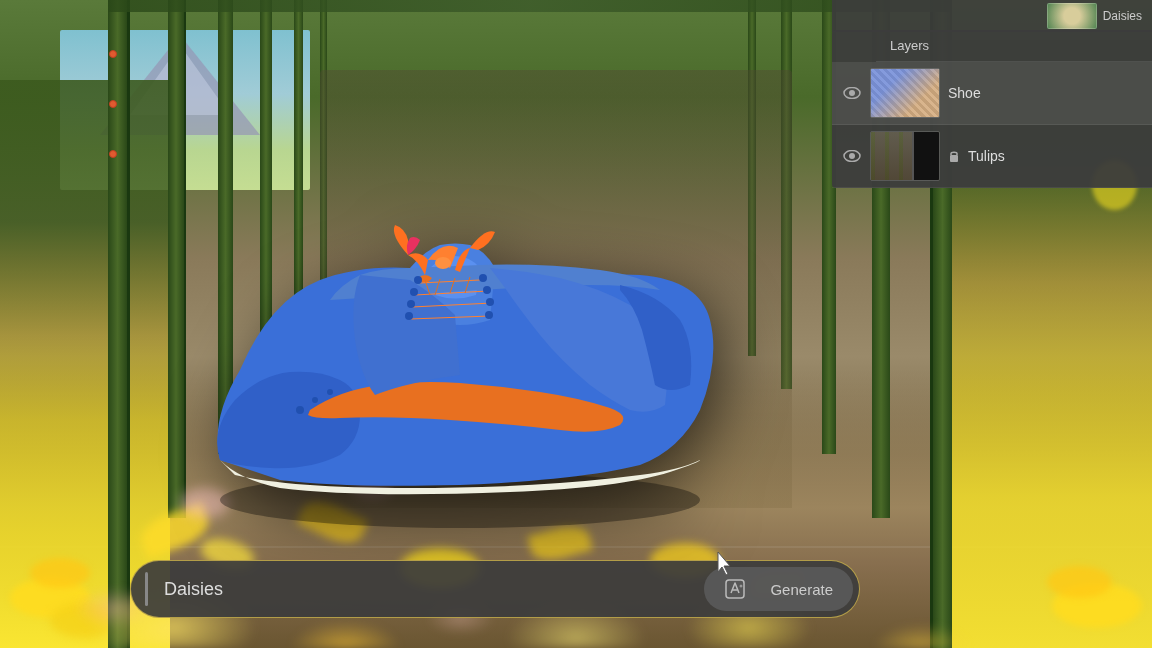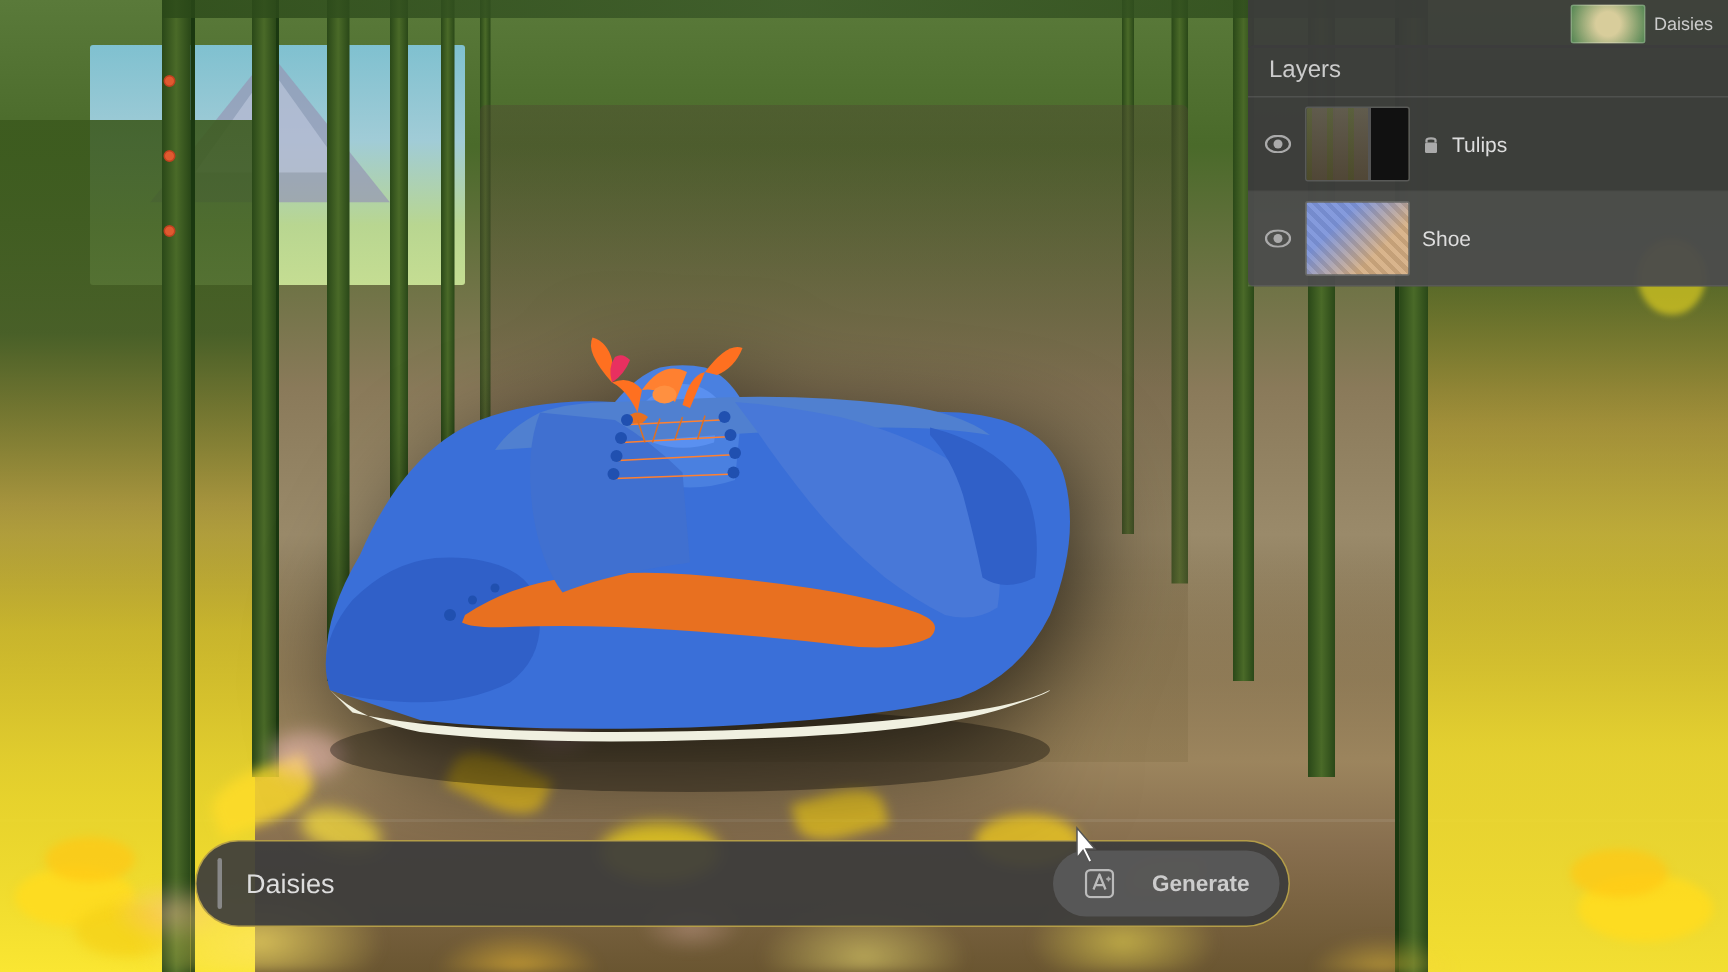--- a/index.html
+++ b/index.html
@@ -79,24 +79,25 @@
       right: 0;
       width: 320px;
       background: rgba(60, 60, 60, 0.95);
       border-radius: 4px 0 0 4px;
       padding: 0;
       z-index: 10;
     }
 
     .layers-header {
       padding: 8px 14px;
-      font-size: 16px;
+      font-size: 13px;
       color: #ccc;
       font-weight: 500;
       border-bottom: 1px solid rgba(255,255,255,0.1);
+      margin-left: 44px;
     }
 
     .layer-item {
       display: flex;
       align-items: center;
       padding: 6px 10px;
       gap: 8px;
       border-bottom: 1px solid rgba(255,255,255,0.07);
       cursor: pointer;
     }
@@ -213,21 +214,20 @@
       align-items: center;
       gap: 24px;
       background: rgba(90, 90, 90, 0.9);
       border: none;
       border-radius: 24px;
       padding: 8px 20px;
       cursor: pointer;
       color: #ccc;
       font-size: 15px;
       height: 44px;
-      font-weight: bold;
     }
 
     .generate-icon {
       width: 22px;
       height: 22px;
       display: flex;
       align-items: center;
       justify-content: center;
     }
 
@@ -407,52 +407,52 @@
       <circle cx="251" cy="184" r="4" fill="#2050b0"></circle>
       <circle cx="330" cy="182" r="4" fill="#2050b0"></circle>
       <circle cx="249" cy="196" r="4" fill="#2050b0"></circle>
       <circle cx="329" cy="195" r="4" fill="#2050b0"></circle>
     </svg>
   </div>
 
   <div id="layers-panel">
     <div class="layers-header">Layers</div>
 
+    <div class="layer-item active">
+      <div class="visibility-eye">
+        <svg width="18" height="12" viewBox="0 0 18 12" fill="none">
+          <ellipse cx="9" cy="6" rx="8" ry="5.5" stroke="#aaa" stroke-width="1.5" fill="none"></ellipse>
+          <circle cx="9" cy="6" r="3" fill="#aaa"></circle>
+        </svg>
+      </div>
+      <div class="layer-thumb">
+        <div class="thumb-shoe-visual"></div>
+        <div class="thumb-shoe-overlay"></div>
+      </div>
+      <span class="layer-name">Shoe</span>
+    </div>
+
     <div class="layer-item">
       <div class="visibility-eye">
         <svg width="18" height="12" viewBox="0 0 18 12" fill="none">
           <ellipse cx="9" cy="6" rx="8" ry="5.5" stroke="#aaa" stroke-width="1.5" fill="none"></ellipse>
           <circle cx="9" cy="6" r="3" fill="#aaa"></circle>
         </svg>
       </div>
       <div class="layer-thumb">
         <div class="thumb-tulips-visual"></div>
         <div class="thumb-tulips-black"></div>
       </div>
       <div class="layer-lock-icon">
         <svg width="12" height="14" viewBox="0 0 12 14" fill="none">
           <rect x="2" y="6" width="8" height="7" rx="1" fill="#aaa"></rect>
           <path d="M3 6V4.5C3 2.8 9 2.8 9 4.5V6" stroke="#aaa" stroke-width="1.5" fill="none"></path>
         </svg>
       </div>
       <span class="layer-name">Tulips</span>
-    </div>
-
-    <div class="layer-item active">
-      <div class="visibility-eye">
-        <svg width="18" height="12" viewBox="0 0 18 12" fill="none">
-          <ellipse cx="9" cy="6" rx="8" ry="5.5" stroke="#aaa" stroke-width="1.5" fill="none"></ellipse>
-          <circle cx="9" cy="6" r="3" fill="#aaa"></circle>
-        </svg>
-      </div>
-      <div class="layer-thumb">
-        <div class="thumb-shoe-visual"></div>
-        <div class="thumb-shoe-overlay"></div>
-      </div>
-      <span class="layer-name">Shoe</span>
     </div>
 
   </div>
 
   <div class="top-partial-layer">
     <div style="display:flex;gap:6px;align-items:center;margin-left:auto;">
       <div class="top-thumb" style="background:radial-gradient(circle,rgba(255,240,180,0.8) 30%,rgba(100,180,100,0.6) 100%);"></div>
       <span class="top-label">Daisies</span>
     </div>
   </div>

